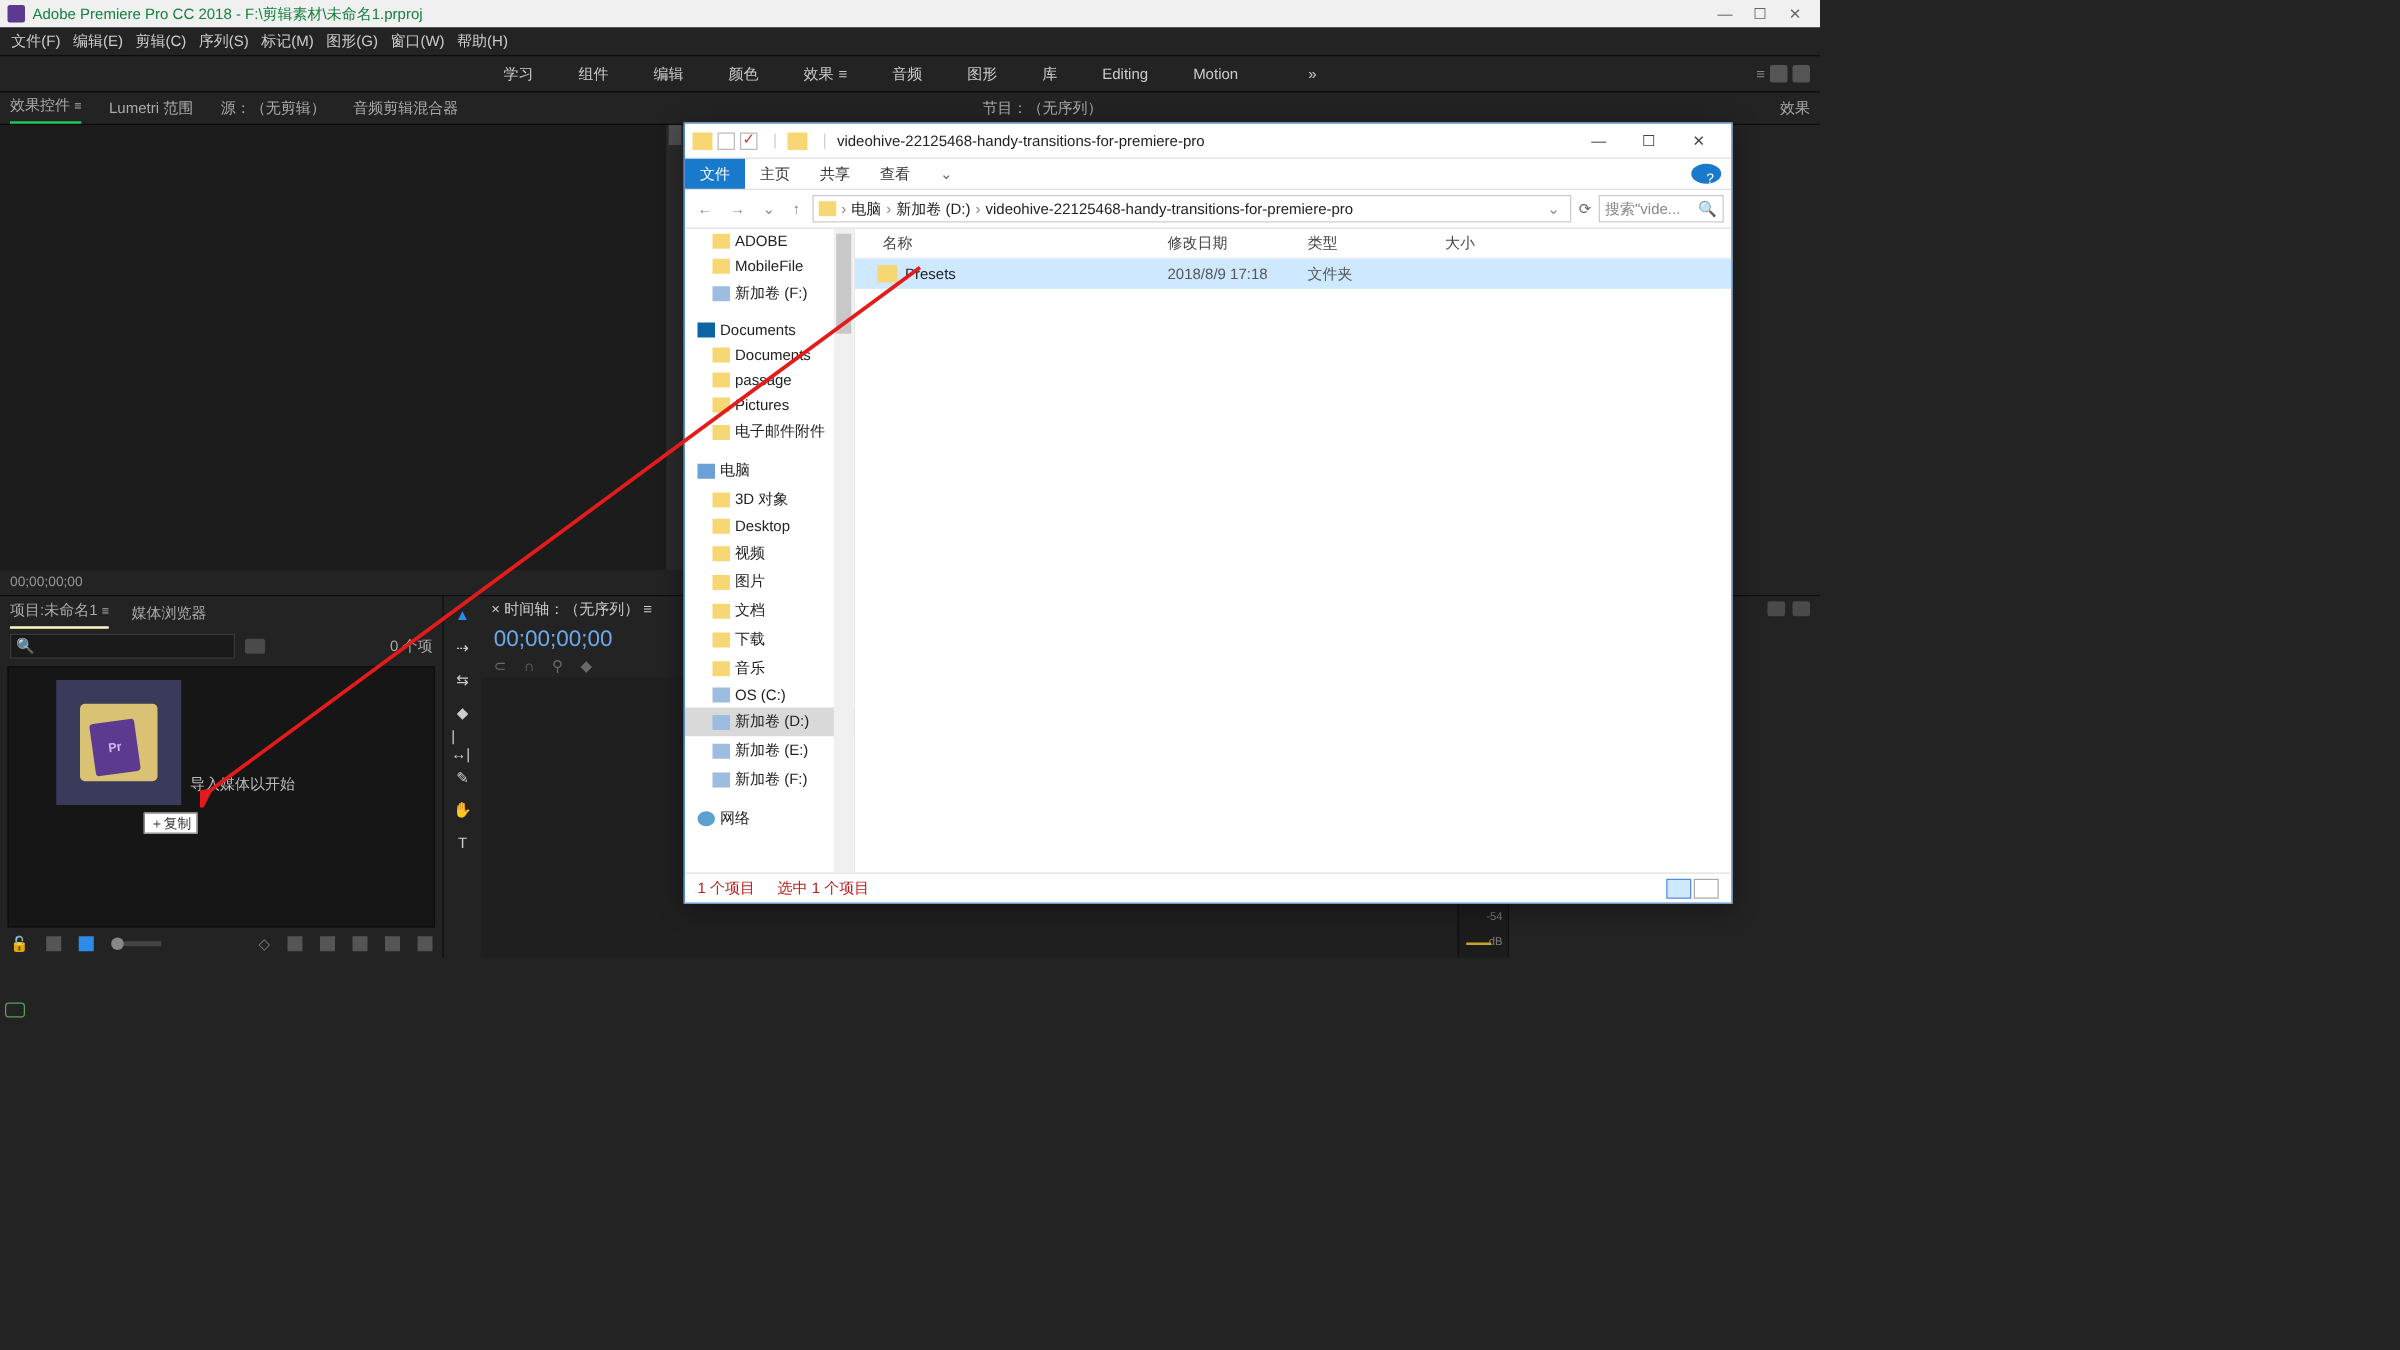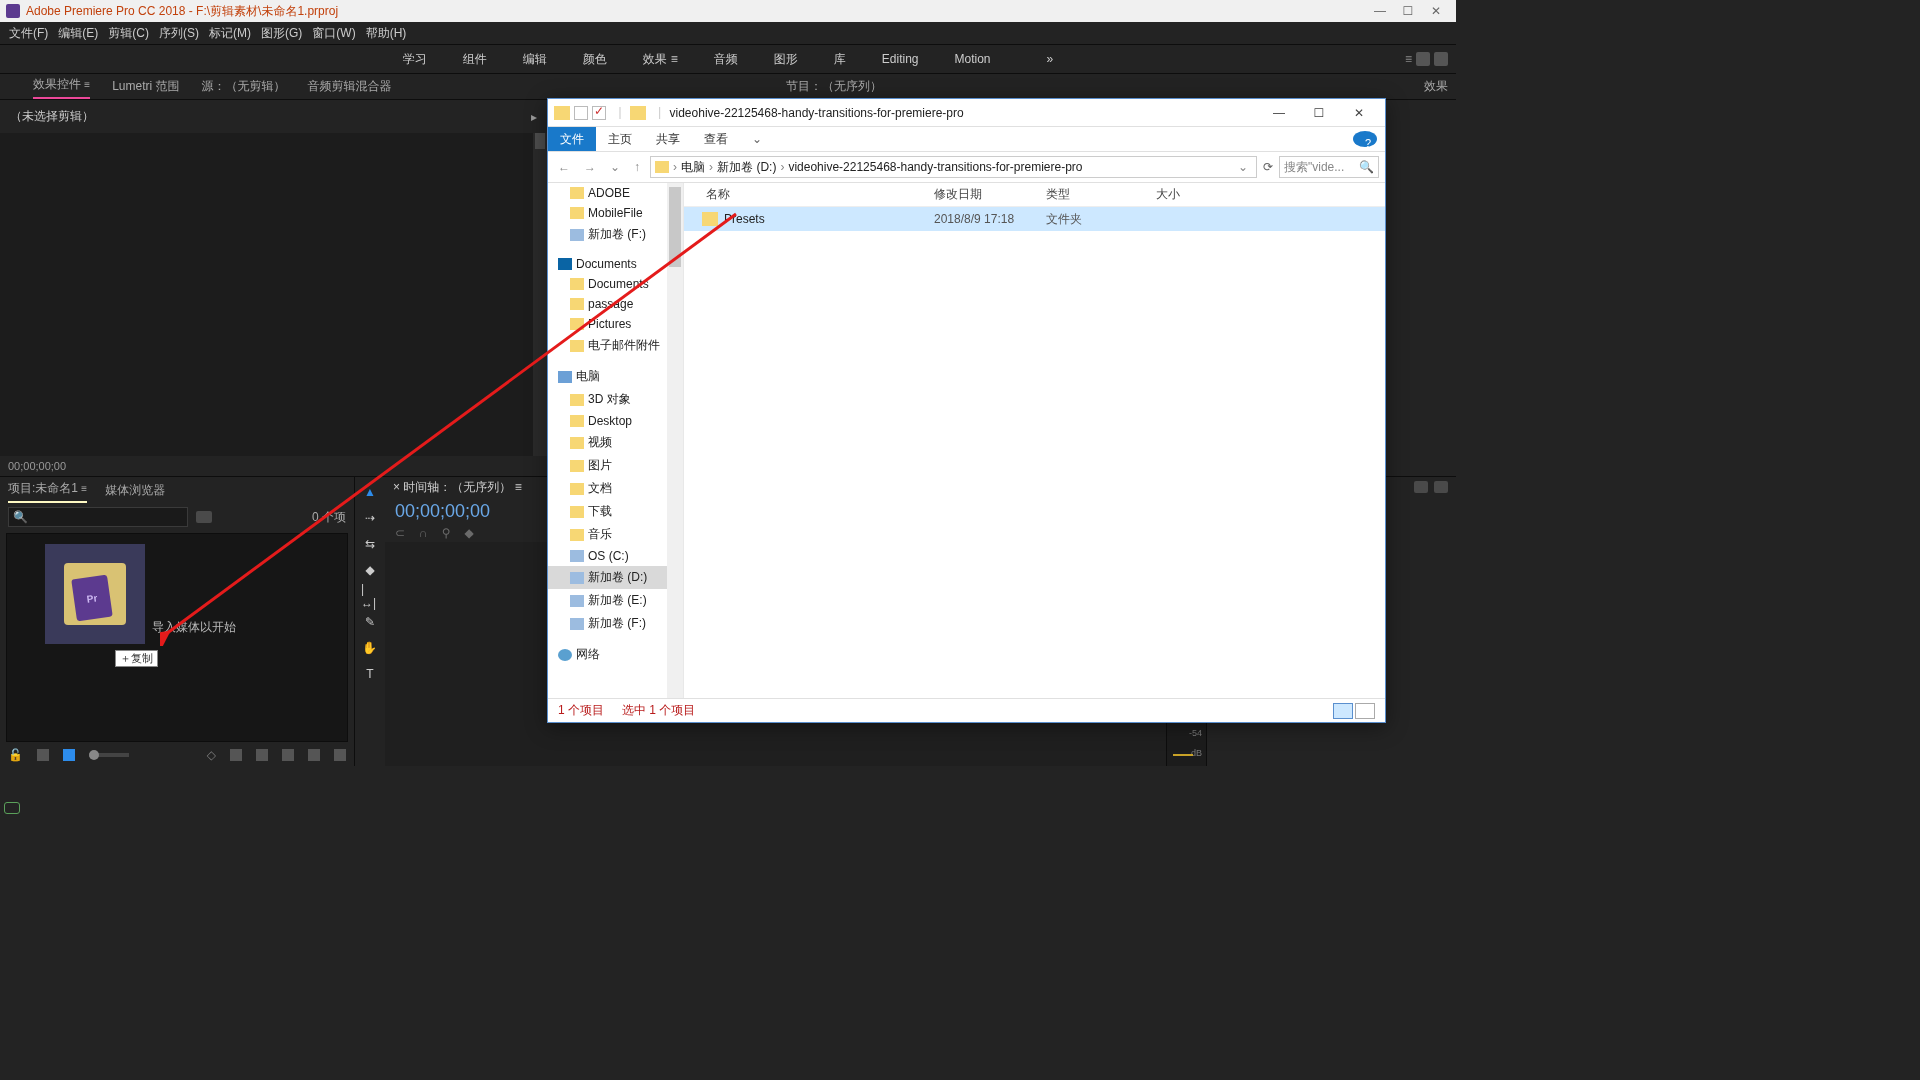--- a/index.html
+++ b/index.html
@@ -1,40 +1,40 @@
 <!DOCTYPE html>
 <html><head>
 <meta charset="utf-8">
 <style>
 * { margin:0; padding:0; box-sizing:border-box; font-family:"Microsoft YaHei","Segoe UI",sans-serif; font-size:12px; }
 body { width:1456px; height:816px; background:#232323; overflow:hidden; position:relative; }
 
 
 .pr-titlebar { height:22px; background:#f0f0f0; display:flex; align-items:center; padding:0 6px; }
 .pr-logo { width:14px; height:14px; background:#5c3a8f; margin-right:6px; border-radius:2px; }
-.pr-title { flex:1; color:#c2410c; }
+.pr-title { flex:1; color:#15803d; }
 .pr-wbtn { width:28px; text-align:center; color:#666; }
 
 
 .menubar { height:22px; background:#232323; display:flex; align-items:center; padding:0 6px; gap:4px; }
 .menubar span { color:#ccc; padding:0 3px; }
 
 
 .workspacebar { height:30px; background:#232323; border-top:1px solid #0d0d0d; border-bottom:1px solid #0d0d0d; display:flex; align-items:center; justify-content:center; gap:36px; }
 .workspacebar span { color:#ccc; }
 .workspacebar .active { color:#2d8ceb; }
 .ws-eq { color:#2d8ceb; margin-left:4px; }
 .ws-more { color:#ccc; margin-left:20px; }
 .ws-right { position:absolute; right:8px; display:flex; gap:4px; }
 .ws-right .ico { width:14px; height:14px; background:#555; border-radius:2px; }
 
 
 .panelrow { height:26px; display:flex; align-items:flex-end; padding:0 8px; gap:22px; border-bottom:1px solid #0d0d0d; }
 .panelrow span { color:#aaa; padding-bottom:4px; }
-.panelrow .sel { color:#e8e8e8; border-bottom:2px solid #ec4899;margin-left:25px; }
+.panelrow .sel { color:#e8e8e8; border-bottom:2px solid #22c55e; }
 .panel-eq { color:#888; font-size:10px; }
 
 
 .upper { height:376px; display:flex; }
 .upper-left { width:548px; border-right:1px solid #0d0d0d; display:flex; flex-direction:column; }
 .noclip { color:#ccc; padding:8px 10px; display:flex; align-items:center; }
 .noclip .arrow { margin-left:auto; color:#999; }
 .ecpanel { flex:1; background:#1c1c1c; position:relative; }
 .ecpanel .scroll { position:absolute; right:0; top:0; width:14px; height:100%; background:#2a2a2a; }
 .ecpanel .scroll::before { content:""; position:absolute; top:0; left:2px; width:10px; height:16px; background:#4d4d4d; }
@@ -201,24 +201,20 @@
   <span class="sel"><span>效果控件</span> <span class="panel-eq">≡</span></span>
   <span>Lumetri 范围</span>
   <span>源：（无剪辑）</span>
   <span>音频剪辑混合器</span>
   <span style="margin-left:auto">节目：（无序列）</span>
   <span style="margin-left:520px">效果</span>
 </div>
 
 <div class="upper">
   <div class="upper-left">
-    <div class="noclip">
-      <span>（未选择剪辑）</span>
-      <span class="arrow">▸</span>
-    </div>
     <div class="ecpanel">
       <div class="scroll"></div>
     </div>
     <div class="tc-small">00;00;00;00</div>
   </div>
   <div class="upper-right"></div>
 </div>
 
 <div class="lower">
 

